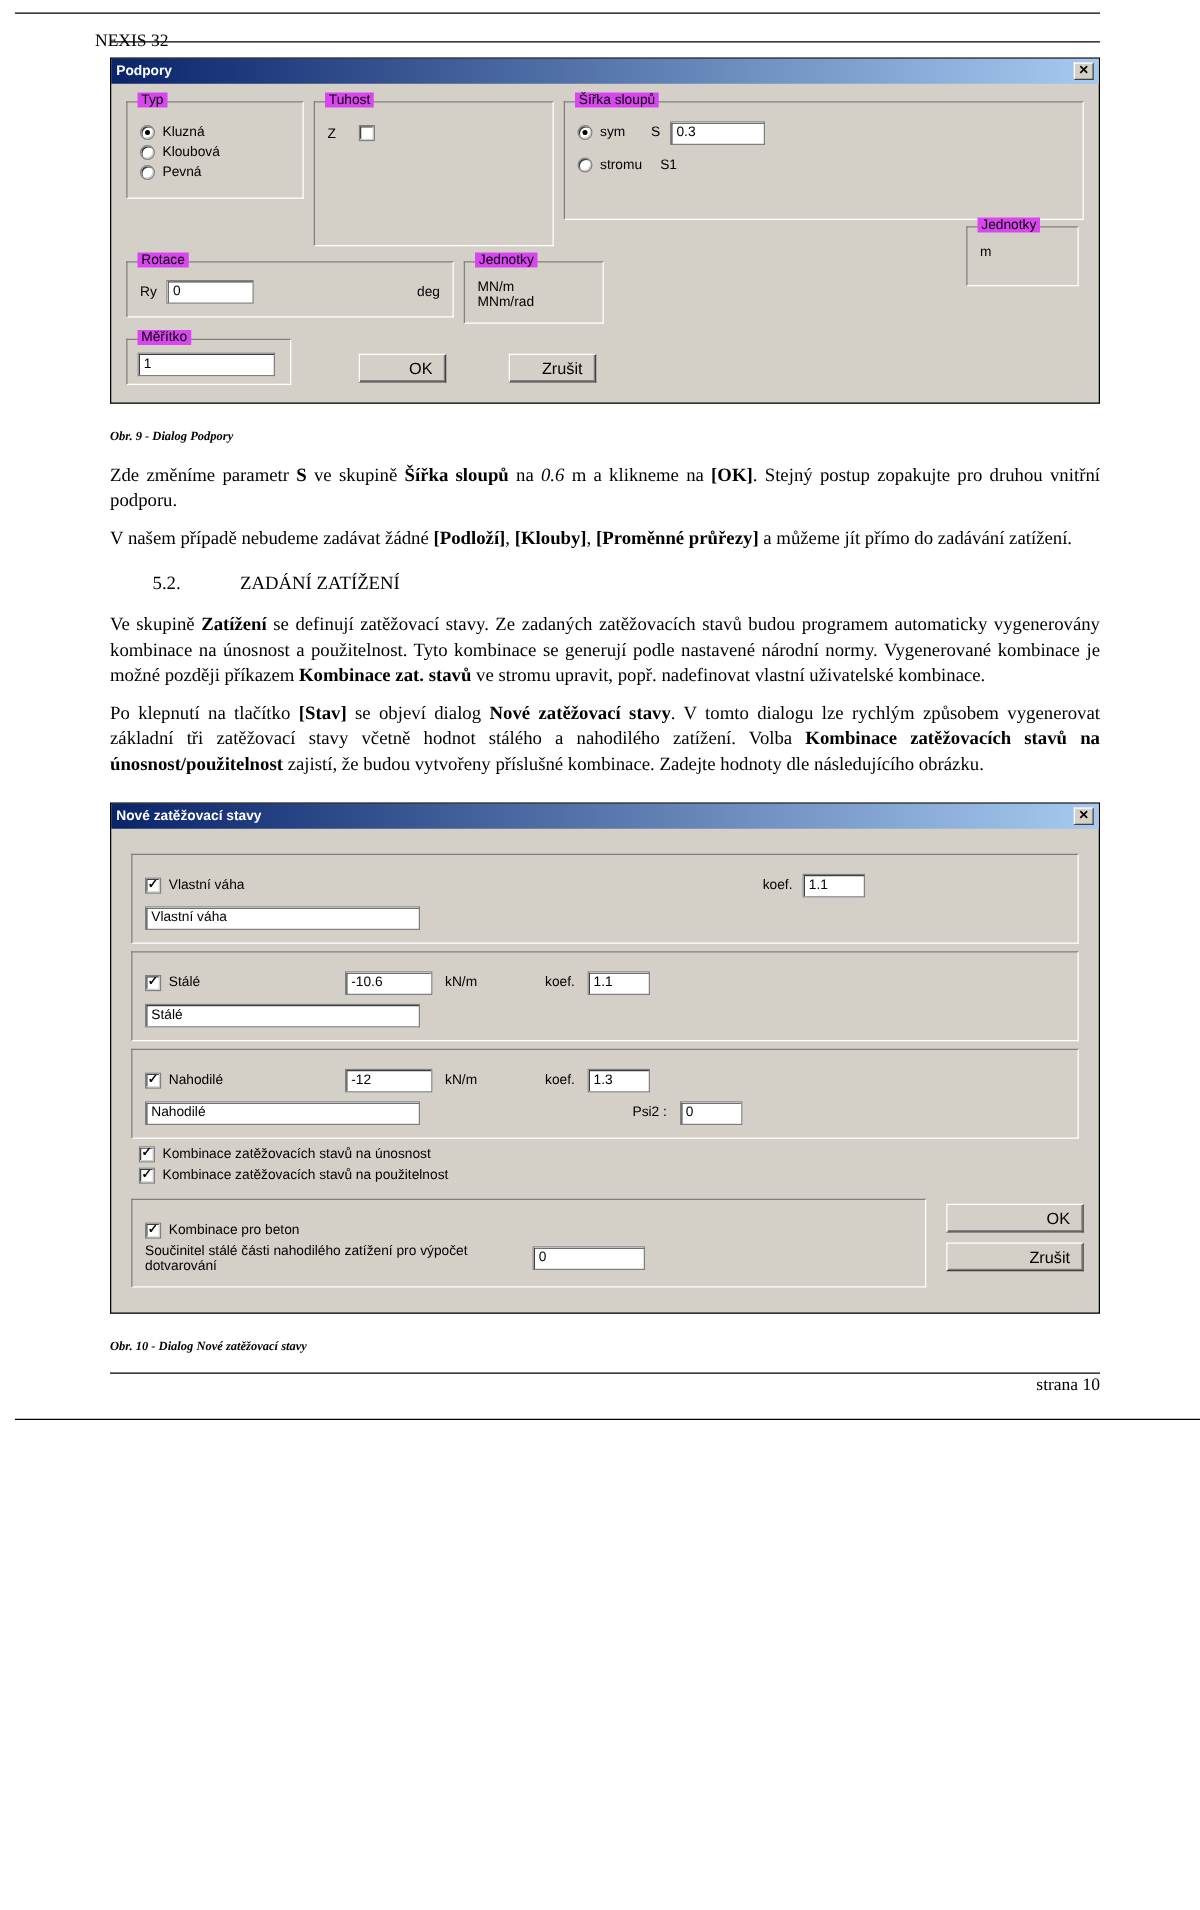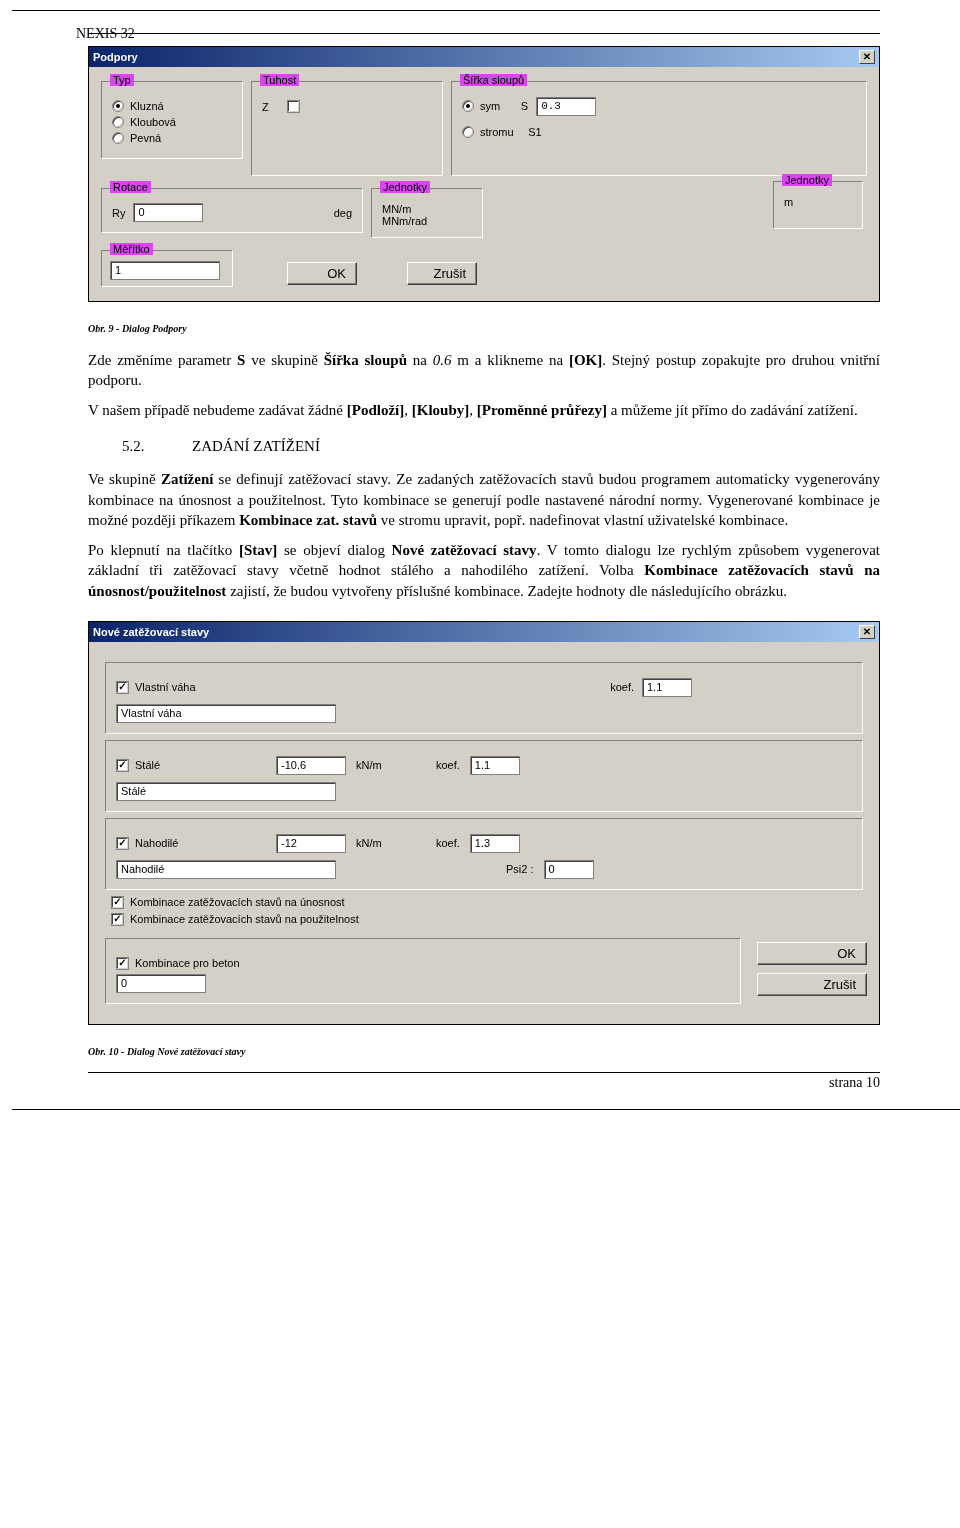--- a/index.html
+++ b/index.html
@@ -221,40 +221,40 @@
                   <span>Kloubová</span>
                 </div>
               <div class="radio">
                   <span class="radio-dot"></span>
                   <span>Pevná</span>
                 </div>
             </div>
           </div>
 
           <div style="width:200px;">
-            <div class="groupbox" style="height:95px;">
+            <div class="groupbox" style="height:116px;">
               <span class="legend">Tuhost</span>
               <div class="check">
                 <span class="lbl">Z</span>
                 <span style="width:6px;"></span>
                 <span class="check-box"></span>
               </div>
             </div>
           </div>
 
           <div style="flex:1; position:relative;">
             <div class="groupbox" style="height:95px;">
               <span class="legend">Šířka sloupů</span>
               <div class="row" style="align-items:center; gap:8px;">
                 <div class="radio">
                     <span class="radio-dot sel"></span>
                     <span>sym</span>
                   </div>
                 <span class="lbl" style="width:20px;text-align:right;">S</span>
-                <span class="textfield" style="width:60px;font-family:Liberation Mono, monospace;">0.3</span>
+                <span class="textfield" style="width:76px;">0.3</span>
               </div>
               <div class="row" style="align-items:center; gap:8px; margin-top:6px;">
                 <div class="radio">
                     <span class="radio-dot"></span>
                     <span>stromu</span>
                   </div>
                 <span class="lbl" style="width:20px;text-align:right;">S1</span>
               </div>
             </div>
             <div class="groupbox" style="position:absolute; right:4px; top:100px; width:90px; height:48px;">
@@ -395,20 +395,21 @@
             </div>
         </div>
 
         <div class="row" style="align-items:flex-start;">
           <div class="groupbox" style="flex:1;">
             <div class="check">
                 <span class="check-box sel"></span>
                 <span>Kombinace pro beton</span>
               </div>
             <div class="row" style="align-items:center; gap:10px; margin-top:4px;">
+              <span class="lbl" style="max-width:300px;">Součinitel stálé části nahodilého zatížení pro výpočet dotvarování</span>
               <span class="textfield" style="width:90px;">0</span>
             </div>
           </div>
           <div style="width:110px; margin-left:12px; display:flex; flex-direction:column; gap:8px; padding-top:10px;">
             <span class="btn">OK</span>
             <span class="btn">Zrušit</span>
           </div>
         </div>
 
       </div>

